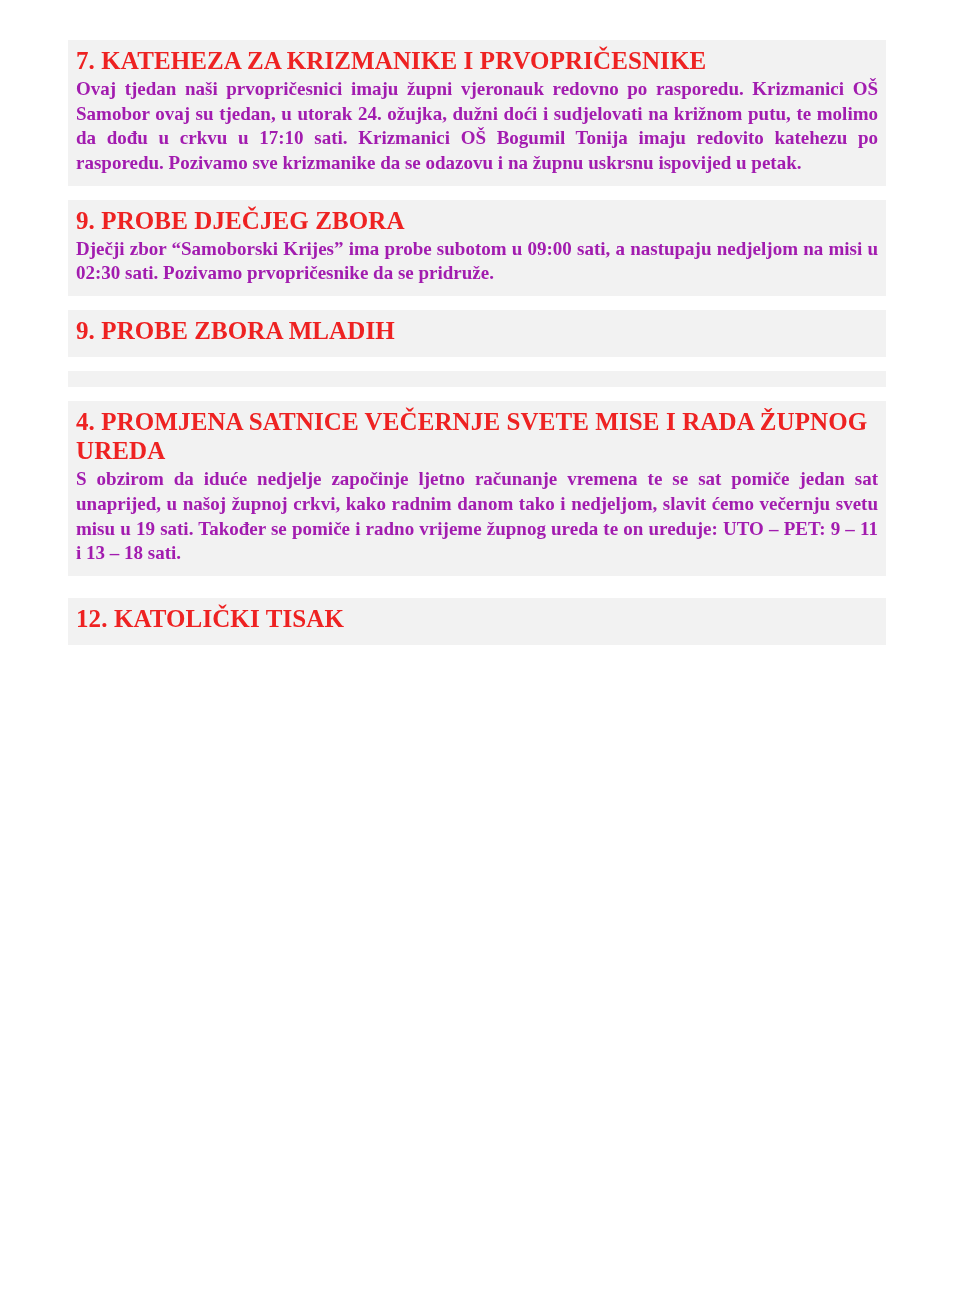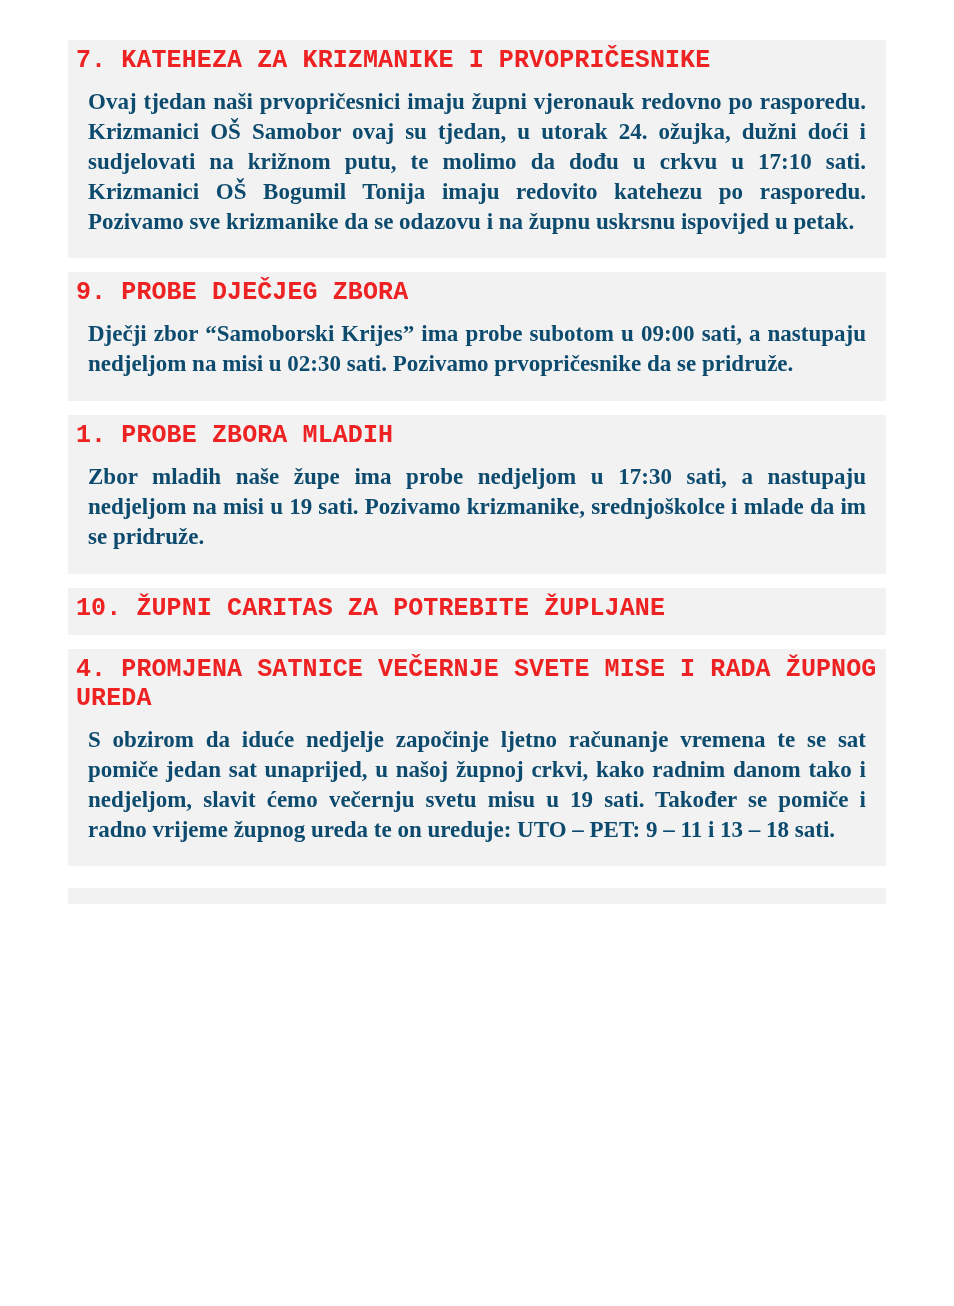--- a/index.html
+++ b/index.html
@@ -28,30 +28,29 @@
   .section.gap-before {
     margin-top: 22px;
   }
   .heading {
     color: #ee2222;
     font-weight: bold;
     font-size: 25px;
     line-height: 1.16;
     margin: 0 0 2px 0;
     letter-spacing: 0.1px;
-    font-family: Liberation Mono, monospace;
   }
   .body-text {
     font-weight: bold;
-    font-size: 23px;
+    font-size: 19px;
     line-height: 1.30;
     text-align: justify;
     text-justify: inter-word;
-    margin: 12px;
-    color: #0c4a6e;
+    margin: 0;
+    color: #a21caf;
   }
   .spacer-bottom {
     height: 190px;
   }
 </style>
 </head>
 <body>
 
 <div class="page">
 
@@ -59,30 +58,29 @@
     <p class="heading">7. KATEHEZA ZA KRIZMANIKE I PRVOPRIČESNIKE</p>
     <p class="body-text">Ovaj tjedan naši prvopričesnici imaju župni vjeronauk redovno po rasporedu.  Krizmanici OŠ Samobor ovaj su tjedan, u utorak 24. ožujka, dužni doći i sudjelovati na križnom putu, te molimo da dođu u crkvu u 17:10 sati. Krizmanici OŠ Bogumil Tonija imaju redovito katehezu po rasporedu. Pozivamo sve krizmanike da se odazovu i na župnu uskrsnu ispovijed u petak.</p>
   </div>
 
   <div class="section">
     <p class="heading">9. PROBE DJEČJEG ZBORA</p>
     <p class="body-text">Dječji zbor “Samoborski Krijes” ima probe subotom u 09:00 sati, a nastupaju nedjeljom na misi u 02:30 sati. Pozivamo prvopričesnike da se pridruže.</p>
   </div>
 
   <div class="section">
-    <p class="heading">1. PROBE ZBORA MLADIH</p>
-    <p class="body-text">Zbor mladih naše župe ima probe nedjeljom u 17:30 sati, a nastupaju nedjeljom na misi u 19 sati. Pozivamo krizmanike, srednjoškolce i mlade da im se pridruže.</p>
+    <p class="heading">9. PROBE ZBORA MLADIH</p>
   </div>
 
   <div class="section">
-    <p class="heading">10. ŽUPNI CARITAS ZA POTREBITE ŽUPLJANE</p>
   </div>
 
   <div class="section">
     <p class="heading">4. PROMJENA SATNICE VEČERNJE SVETE MISE I RADA ŽUPNOG UREDA</p>
     <p class="body-text">S obzirom da iduće nedjelje započinje ljetno računanje vremena te se sat pomiče jedan sat unaprijed, u našoj župnoj crkvi, kako radnim danom tako i nedjeljom, slavit ćemo večernju svetu misu u 19 sati. Također se pomiče i radno vrijeme župnog ureda te on ureduje: UTO – PET: 9 – 11 i 13 – 18 sati.</p>
   </div>
 
   <div class="section gap-before">
+    <p class="heading">12. KATOLIČKI TISAK</p>
   </div>
 
   <div class="spacer-bottom"></div>
 </div>
 
 </body></html>

